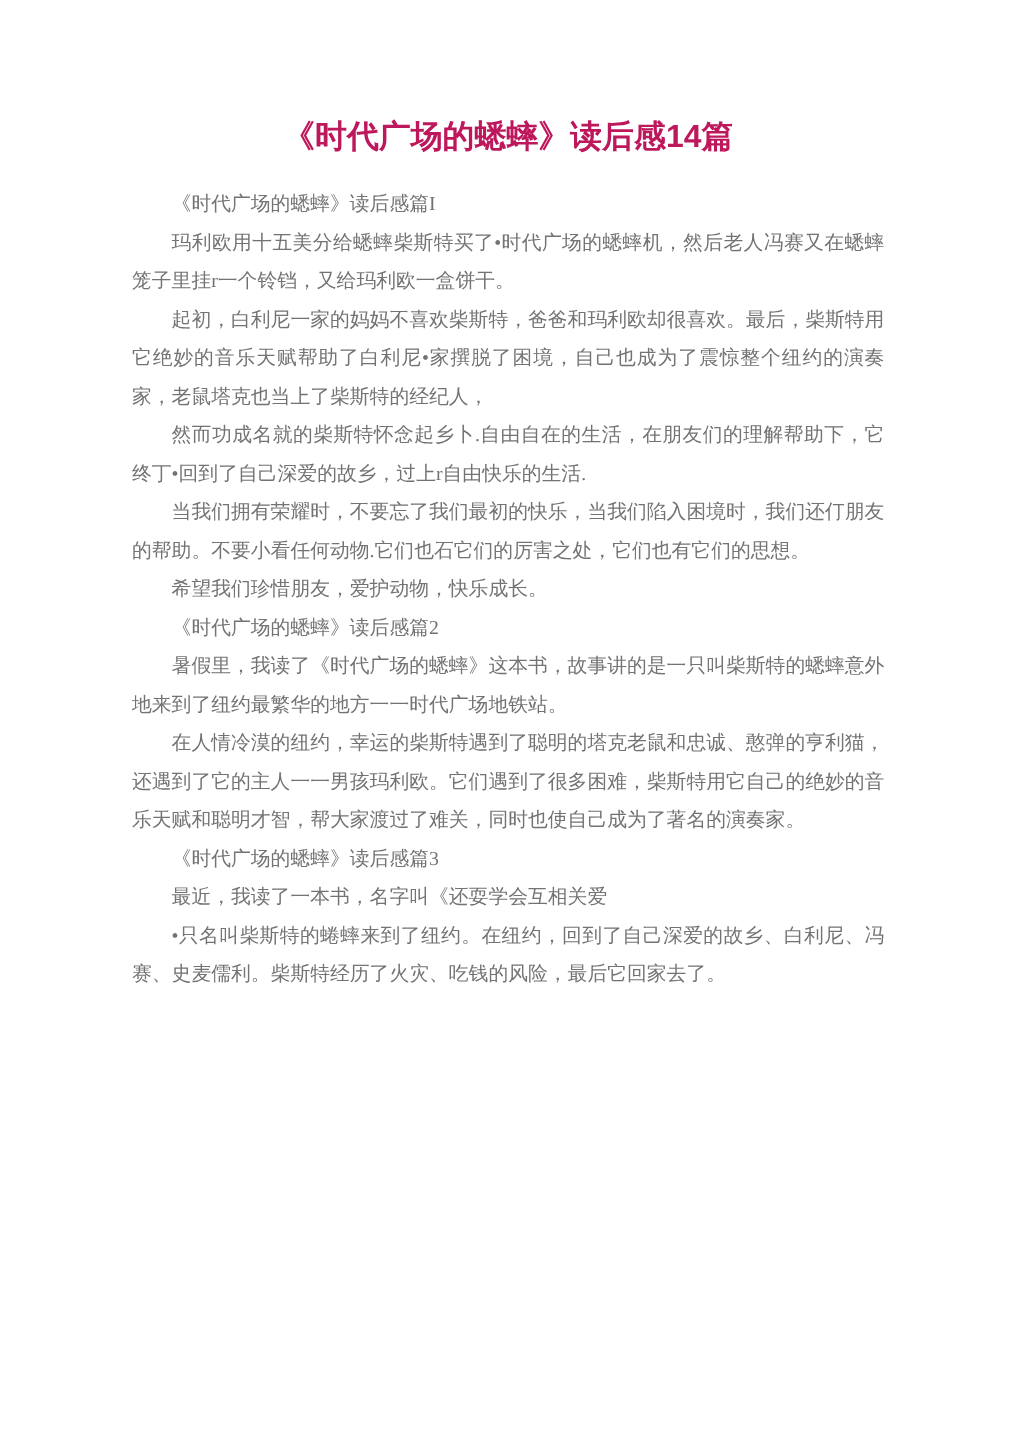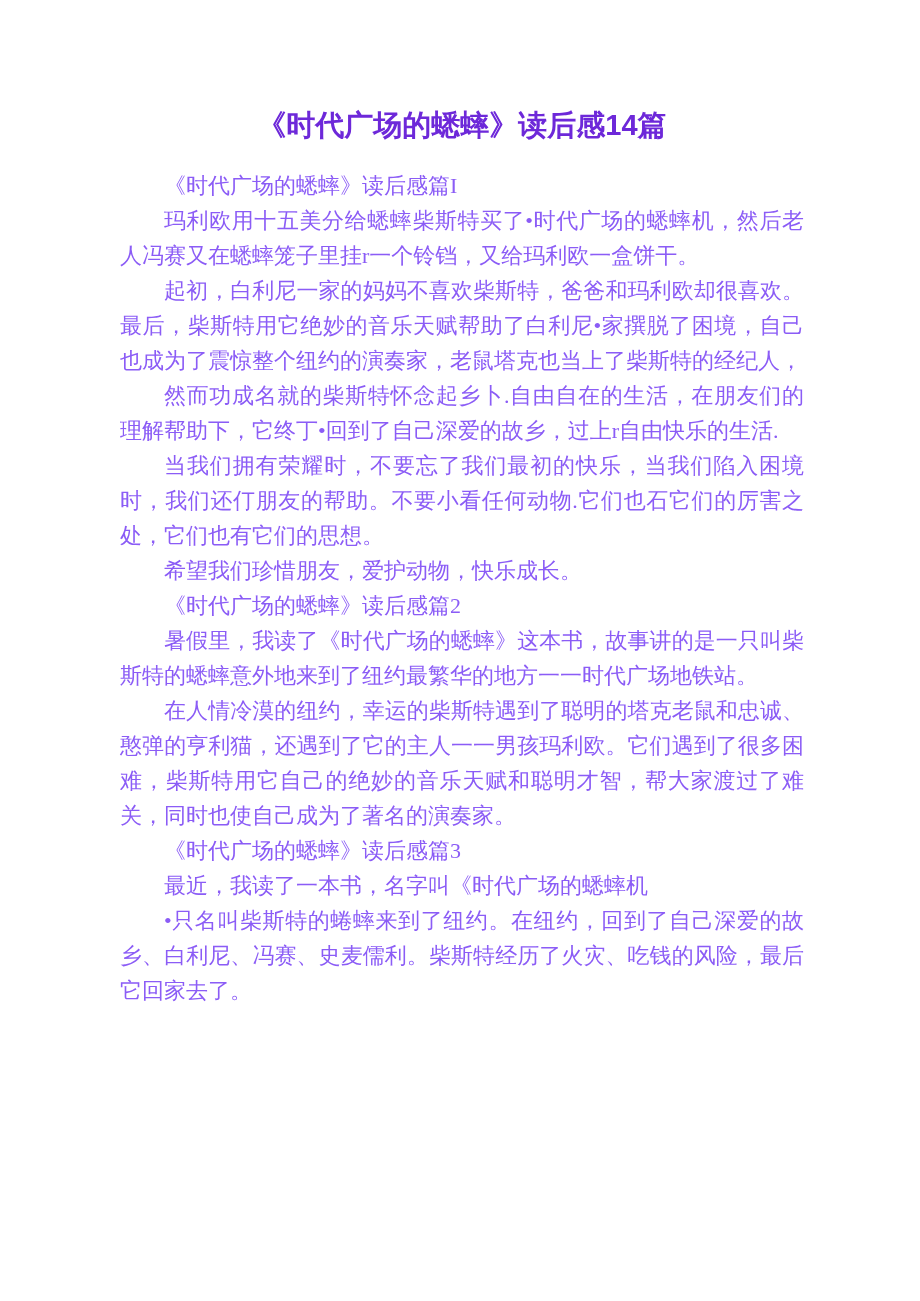--- a/index.html
+++ b/index.html
@@ -17,29 +17,29 @@
     width: 920px;
     height: 1301px;
     background: #ffffff;
     padding: 106px 116px 0 120px;
   }
   .doc-title {
     font-family: "Liberation Sans", "DejaVu Sans", sans-serif;
     font-weight: bold;
     font-size: 29px;
     line-height: 38px;
-    color: #6d28d9;
+    color: #be185d;
     text-align: center;
     margin: 0 0 24px 0;
   }
   .doc-body {
     font-family: "Liberation Serif", "DejaVu Serif", serif;
-    font-size: 22px;
+    font-size: 18px;
     line-height: 35px;
-    color: #8b5cf6;
+    color: #737373;
   }
   .para {
     margin: 0;
     text-indent: 2em;
     text-align: justify;
   }
   .para.section-heading {
     text-align: left;
   }
 </style>
@@ -52,16 +52,16 @@
       <p class="para section-heading">《时代广场的蟋蟀》读后感篇I</p>
       <p class="para body">玛利欧用十五美分给蟋蟀柴斯特买了•时代广场的蟋蟀机，然后老人冯赛又在蟋蟀笼子里挂r一个铃铛，又给玛利欧一盒饼干。</p>
       <p class="para body">起初，白利尼一家的妈妈不喜欢柴斯特，爸爸和玛利欧却很喜欢。最后，柴斯特用它绝妙的音乐天赋帮助了白利尼•家撰脱了困境，自己也成为了震惊整个纽约的演奏家，老鼠塔克也当上了柴斯特的经纪人，</p>
       <p class="para body">然而功成名就的柴斯特怀念起乡卜.自由自在的生活，在朋友们的理解帮助下，它终丁•回到了自己深爱的故乡，过上r自由快乐的生活.</p>
       <p class="para body">当我们拥有荣耀时，不要忘了我们最初的快乐，当我们陷入困境时，我们还仃朋友的帮助。不要小看任何动物.它们也石它们的厉害之处，它们也有它们的思想。</p>
       <p class="para body">希望我们珍惜朋友，爱护动物，快乐成长。</p>
       <p class="para section-heading">《时代广场的蟋蟀》读后感篇2</p>
       <p class="para body">暑假里，我读了《时代广场的蟋蟀》这本书，故事讲的是一只叫柴斯特的蟋蟀意外地来到了纽约最繁华的地方一一时代广场地铁站。</p>
       <p class="para body">在人情冷漠的纽约，幸运的柴斯特遇到了聪明的塔克老鼠和忠诚、憨弹的亨利猫，还遇到了它的主人一一男孩玛利欧。它们遇到了很多困难，柴斯特用它自己的绝妙的音乐天赋和聪明才智，帮大家渡过了难关，同时也使自己成为了著名的演奏家。</p>
       <p class="para section-heading">《时代广场的蟋蟀》读后感篇3</p>
-      <p class="para body">最近，我读了一本书，名字叫《时代广场的蟋蟀机</p>
+      <p class="para body">最近，我读了一本书，名字叫《还耍学会互相关爱</p>
       <p class="para body">•只名叫柴斯特的蜷蟀来到了纽约。在纽约，回到了自己深爱的故乡、白利尼、冯赛、史麦儒利。柴斯特经历了火灾、吃钱的风险，最后它回家去了。</p>
     </main>
 </div>
 
 </body></html>

